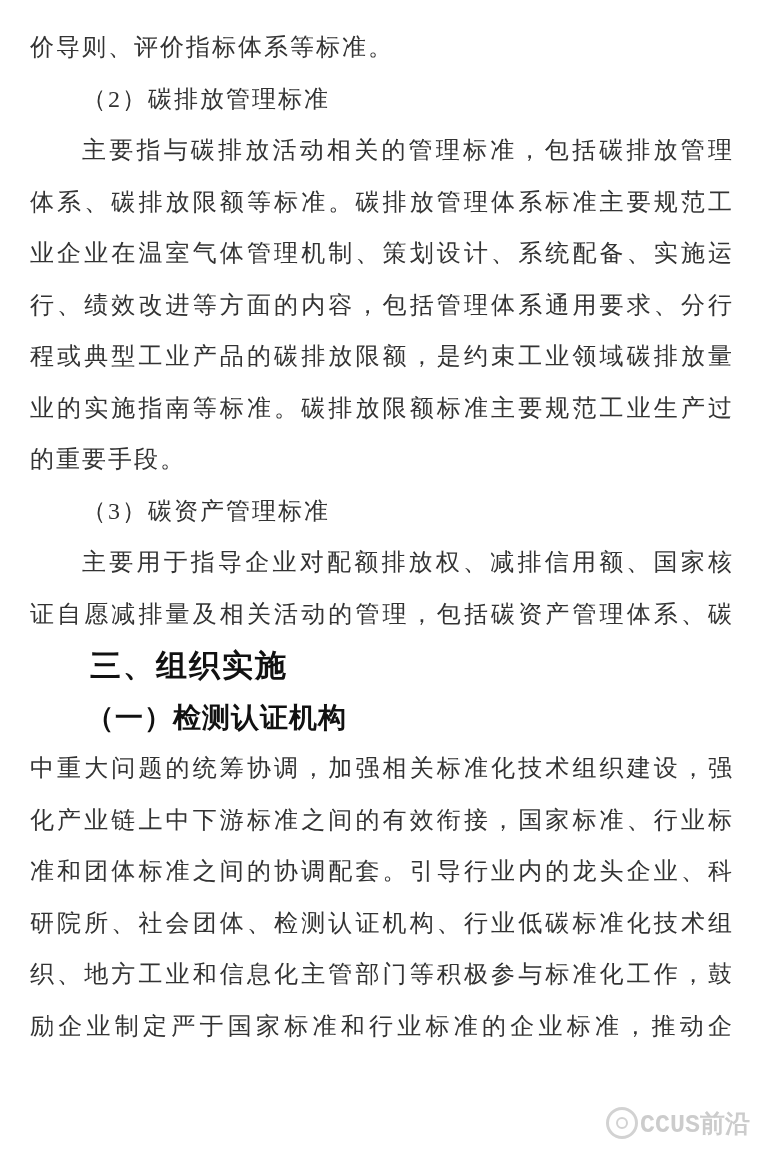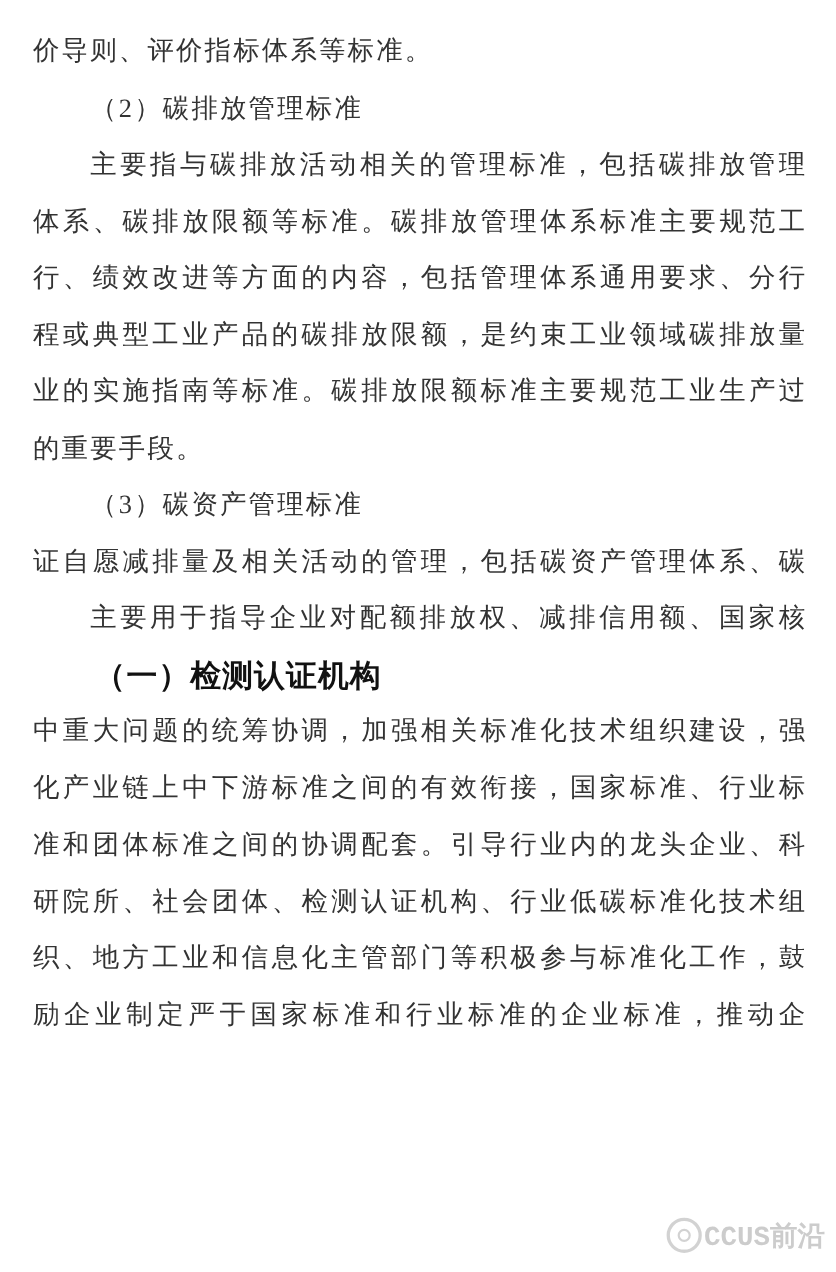--- a/index.html
+++ b/index.html
@@ -99,27 +99,29 @@
 </style>
 </head>
 <body>
 
 <div class="page">
 
   <div class="line">价导则、评价指标体系等标准。</div>
   <div class="line sub">（2）碳排放管理标准</div>
   <div class="line first full">主要指与碳排放活动相关的管理标准，包括碳排放管理</div>
   <div class="line full">体系、碳排放限额等标准。碳排放管理体系标准主要规范工</div>
+  <div class="line full">业企业在温室气体管理机制、策划设计、系统配备、实施运</div>
   <div class="line full">行、绩效改进等方面的内容，包括管理体系通用要求、分行</div>
   <div class="line full">程或典型工业产品的碳排放限额，是约束工业领域碳排放量</div>
   <div class="line full">业的实施指南等标准。碳排放限额标准主要规范工业生产过</div>
   <div class="line">的重要手段。</div>
   <div class="line sub">（3）碳资产管理标准</div>
+  <div class="line first full">主要用于指导企业对配额排放权、减排信用额、国家核</div>
   <div class="line full">证自愿减排量及相关活动的管理，包括碳资产管理体系、碳</div>
-  <div class="line first full">主要用于指导企业对配额排放权、减排信用额、国家核</div>
+  <div class="line h1">三、组织实施</div>
   <div class="line h2">（一）检测认证机构</div>
   <div class="line full">中重大问题的统筹协调，加强相关标准化技术组织建设，强</div>
   <div class="line full">化产业链上中下游标准之间的有效衔接，国家标准、行业标</div>
   <div class="line full">准和团体标准之间的协调配套。引导行业内的龙头企业、科</div>
   <div class="line full">研院所、社会团体、检测认证机构、行业低碳标准化技术组</div>
   <div class="line full">织、地方工业和信息化主管部门等积极参与标准化工作，鼓</div>
   <div class="line full">励企业制定严于国家标准和行业标准的企业标准，推动企</div>
 
   <div class="watermark">
     <span class="wm-logo">

